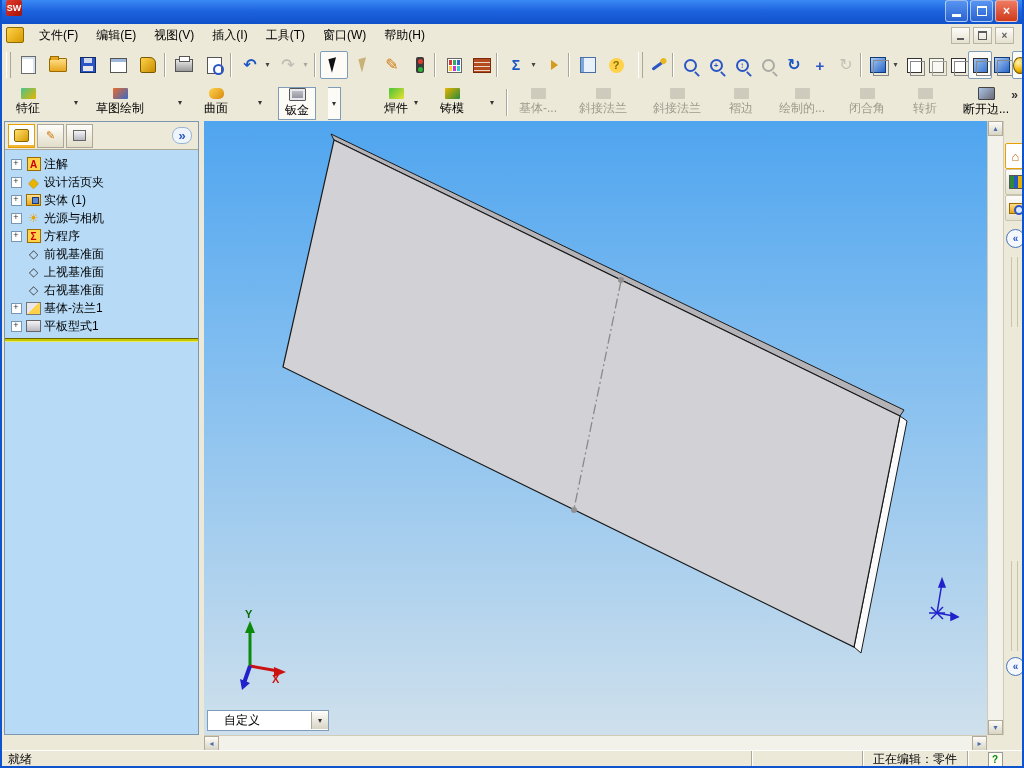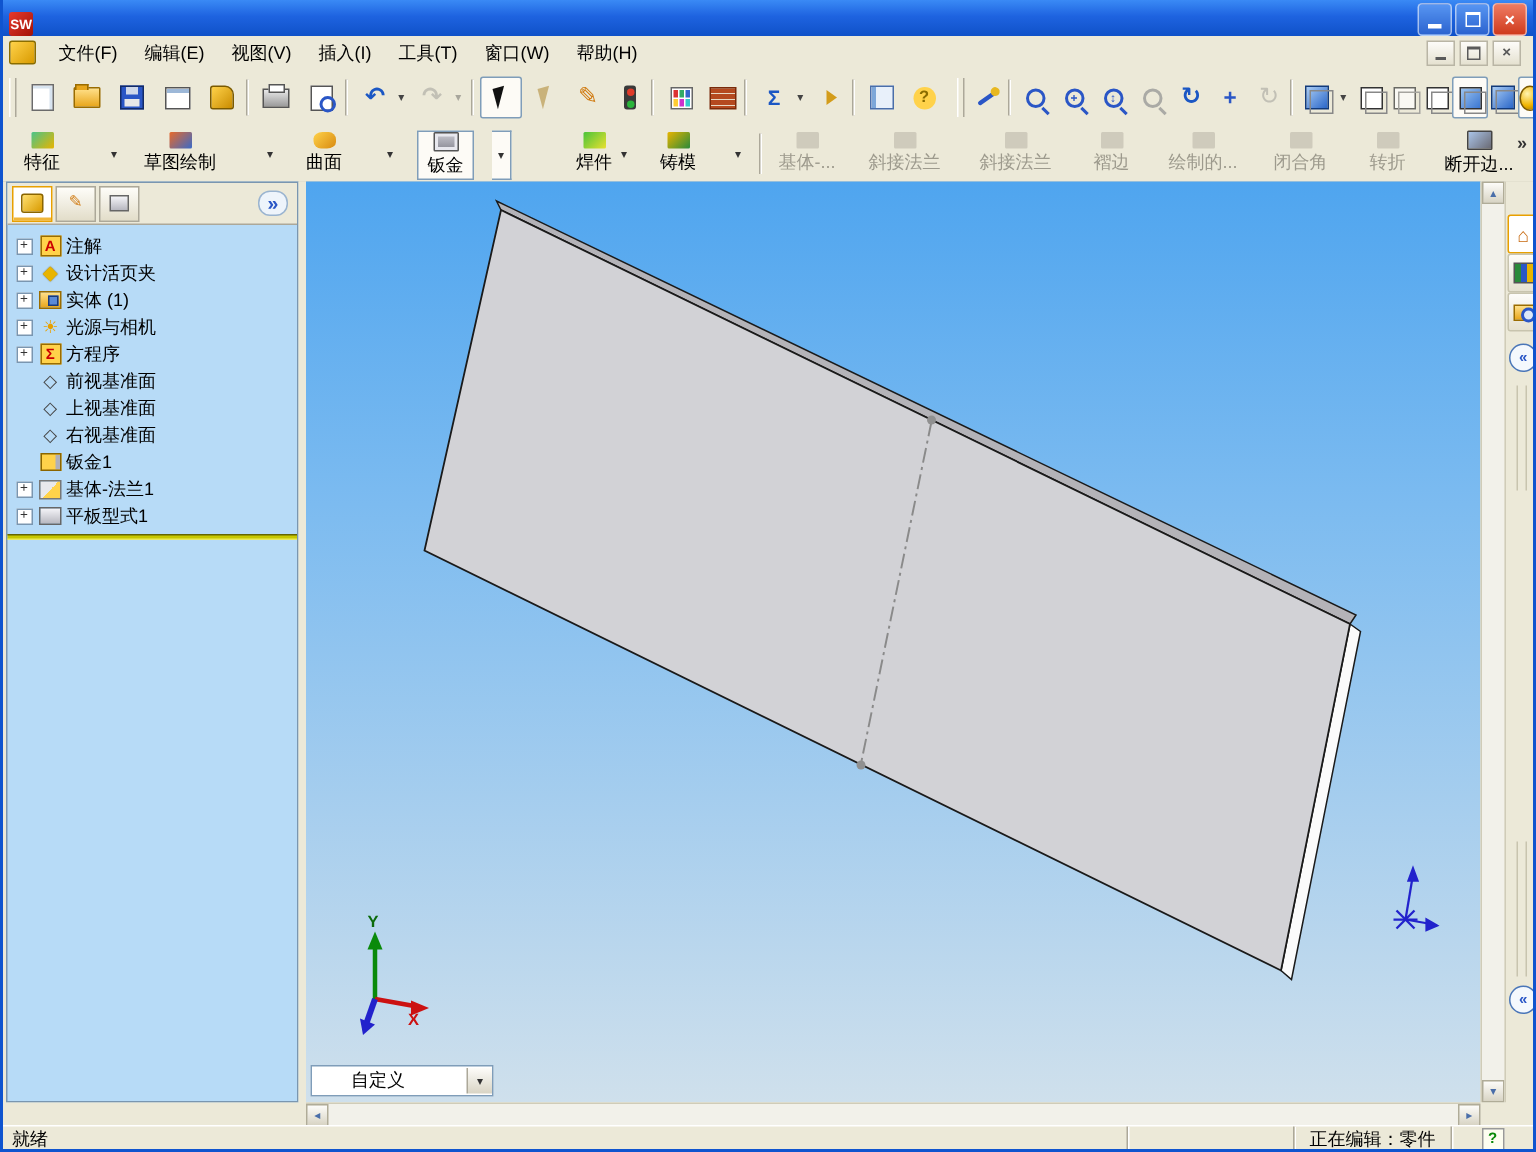--- a/index.html
+++ b/index.html
@@ -3,21 +3,21 @@
 <meta charset="utf-8">
 <style>
   html,body{margin:0;padding:0;background:#555;}
   #app{position:relative;width:1024px;height:768px;font-family:"Liberation Sans","DejaVu Sans",sans-serif;
        font-size:12px;color:#000;overflow:hidden;background:#ece9d8;
        border-left:2px solid #0f54cf;border-right:2px solid #0f54cf;box-sizing:border-box;}
   .r{position:absolute;}
   
   .titlebar{left:0;top:0;width:100%;height:24px;
     background:linear-gradient(180deg,#3a8af5 0%,#1e63e0 45%,#0f51c8 100%);
-    display:flex;align-items:flex-end;color:#fff;}
+    display:flex;align-items:flex-start;color:#fff;}
   .titlebar .appico{width:16px;height:16px;margin:0 4px 0 4px;background:linear-gradient(135deg,#e63a2e,#a31205);
     border-radius:2px;color:#fff;font-size:9px;font-weight:bold;display:flex;align-items:center;justify-content:center;}
   .titletext{font-weight:bold;font-size:13px;text-shadow:1px 1px 1px #0a3a8c;white-space:nowrap;}
   .winbtns{margin-left:auto;display:flex;gap:2px;padding-right:4px;}
   .wbtn{width:21px;height:20px;border-radius:3px;border:1px solid rgba(255,255,255,.55);
     background:linear-gradient(180deg,#5795f2,#2b63cf);display:flex;align-items:center;justify-content:center;color:#fff;font-weight:bold;}
   .wbtn.close{background:linear-gradient(180deg,#ee7b62,#cf3a1c);}
   .wbtn .minbar{width:9px;height:3px;background:#fff;margin-top:9px;}
   .wbtn .rest{width:8px;height:7px;border:1px solid #fff;border-top:2px solid #fff;background:transparent;}
   
@@ -111,21 +111,21 @@
   .t-plane{color:#444;font-size:12px;}
   .t-origin{width:12px;height:12px;position:relative;}
   .t-origin::before{content:"";position:absolute;left:5px;top:0;width:2px;height:11px;background:#26c;}
   .t-origin::after{content:"";position:absolute;left:1px;top:8px;width:11px;height:2px;background:#c22;}
   .t-sm{width:12px;height:10px;background:#ffd24a;border:1px solid #8a6500;box-shadow:inset -3px 0 0 #b0b0b8;}
   .t-bf{width:13px;height:11px;background:linear-gradient(135deg,#e8e8ec 50%,#ffd24a 50%);border:1px solid #777;}
   .t-fp{width:13px;height:10px;background:linear-gradient(180deg,#f4f4f8,#b8b8c0);border:1px solid #666;}
   
   .viewport{left:202px;top:0;width:783px;height:614px;background:linear-gradient(180deg,#4fa5ef 0%,#7cbbf0 35%,#cfe0ec 100%);overflow:hidden;}
   .viewcombo{left:3px;top:589px;width:120px;height:19px;background:#fff;border:1px solid #7f9db9;display:flex;align-items:center;}
-  .viewcombo .val{flex:1;padding-left:26px;}
+  .viewcombo .val{flex:1;padding-left:16px;}
   .viewcombo .cdd{width:16px;height:17px;background:linear-gradient(180deg,#fdfcf9,#d8d4c4);border-left:1px solid #aca899;display:flex;align-items:center;justify-content:center;font-size:8px;color:#333;}
   
   .vscroll{left:985px;top:0;width:16px;height:614px;background:#f2f1ea;border-left:1px solid #d0ccb8;}
   .hscrollrow{left:0;top:735px;width:100%;height:15px;background:#ece9d8;}
   .hscroll{left:202px;top:0;width:783px;height:15px;background:#f2f1ea;border-top:1px solid #d0ccb8;}
   .sbtn{position:absolute;width:15px;height:15px;background:linear-gradient(180deg,#fdfcf9,#d8d4c4);border:1px solid #b0ac98;display:flex;align-items:center;justify-content:center;font-size:8px;color:#4a6ea9;box-sizing:border-box;}
   
   .taskpane{left:1001px;top:0;width:21px;height:614px;background:#ece9d8;border-left:1px solid #d0ccb8;}
   .tptab{position:absolute;left:1px;width:19px;height:24px;border:1px solid #c8c4ae;background:linear-gradient(180deg,#fdfcf9,#e5e1d0);display:flex;align-items:center;justify-content:center;border-radius:2px 0 0 2px;}
   .tptab.active{background:#fff;border-color:#e8a000;}
@@ -459,27 +459,20 @@
               <span class="t-plane">◇</span>
             </span>
           <span>上视基准面</span>
         </div>
         <div class="trow">
           <span class="indent"></span>
           <span class="ticon">
               <span class="t-plane">◇</span>
             </span>
           <span>右视基准面</span>
-        </div>
-        <div class="trow">
-          <span class="indent"></span>
-          <span class="ticon">
-              <span class="t-sm"></span>
-            </span>
-          <span>钣金1</span>
         </div>
         <div class="trow">
           <span class="indent">
               <span class="plusbox">+</span>
             </span>
           <span class="ticon">
               <span class="t-bf"></span>
             </span>
           <span>基体-法兰1</span>
         </div>

